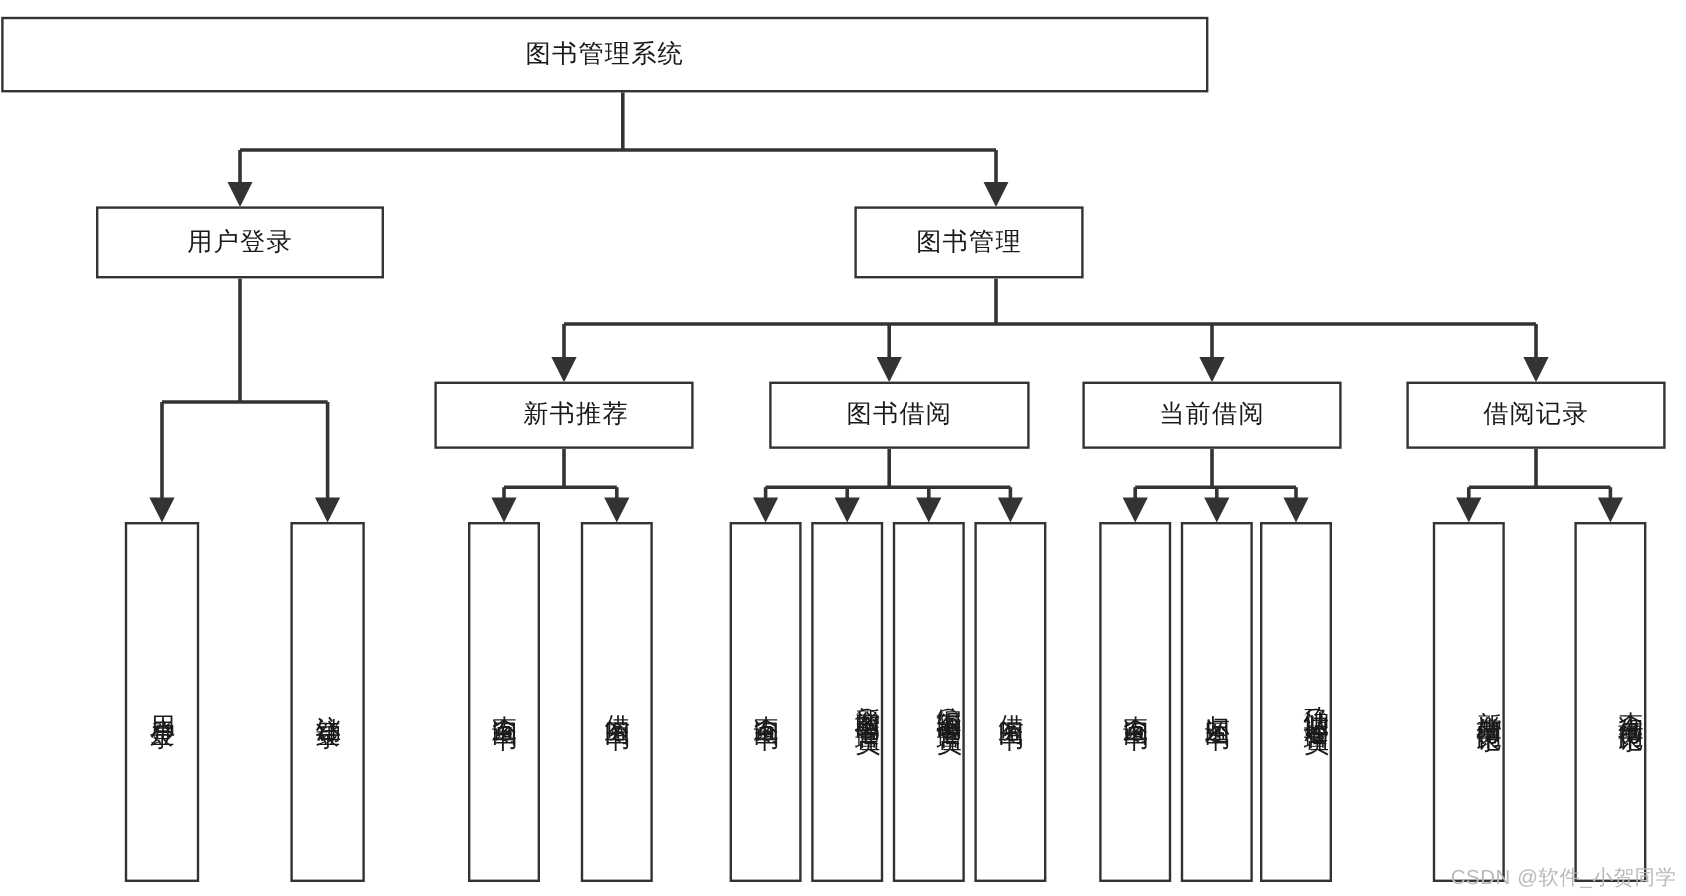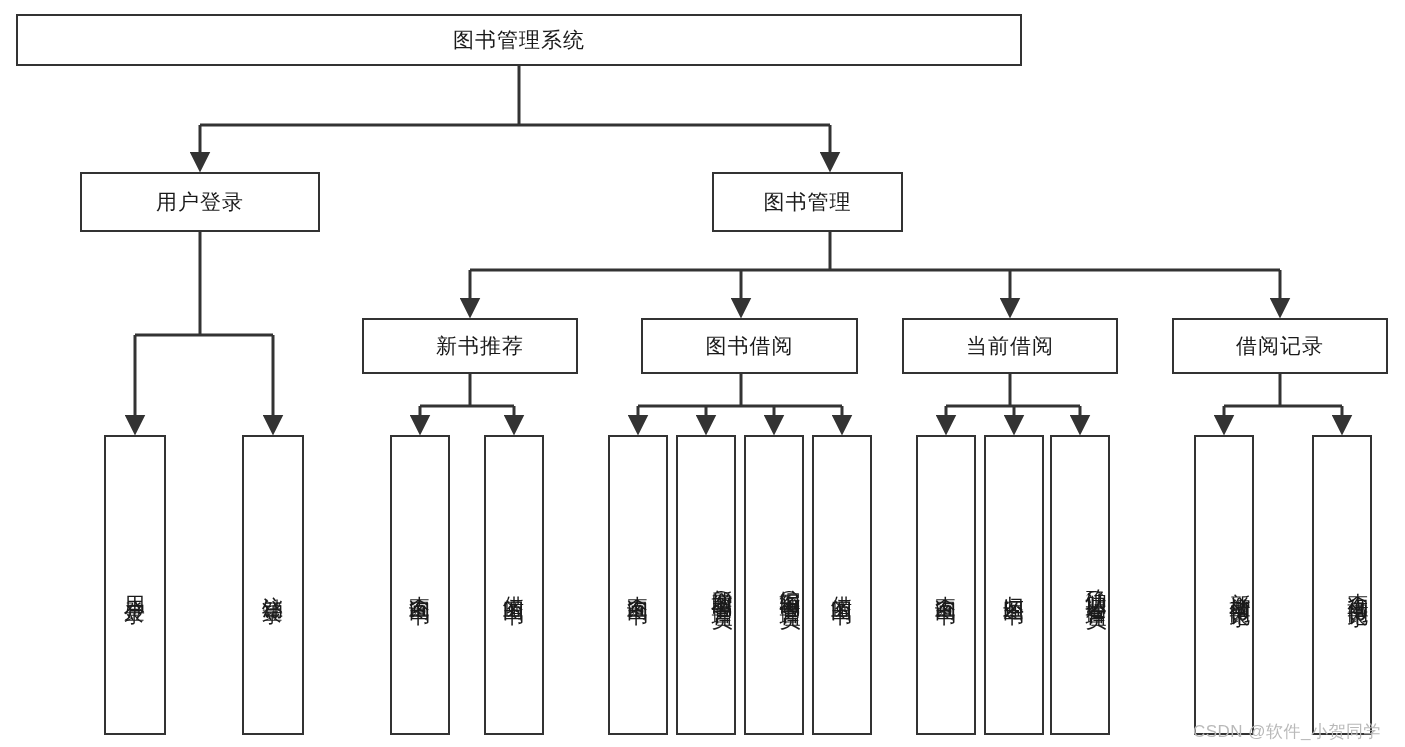--- a/index.html
+++ b/index.html
@@ -50,21 +50,21 @@
     line-height: 1.1;
     padding: 10px 0;
     align-items: flex-start;
     justify-content: center;
   }
   .node.vert.tall {
     align-items: center;
   }
   #watermark {
     position: absolute;
-    right: 24px;
+    right: 8px;
     bottom: 4px;
     font-size: 17px;
     color: #b9b9b9;
     letter-spacing: 0.5px;
     z-index: 5;
     white-space: nowrap;
   }
 </style>
 </head>
 <body>
@@ -114,21 +114,21 @@
       <path d="M 1014 406 L 1014 425" marker-end="url(#arrow)"></path>
       <path d="M 1080 406 L 1080 425" marker-end="url(#arrow)"></path>
 
       <path d="M 1280 374 L 1280 406"></path>
       <path d="M 1224 406 L 1342 406"></path>
       <path d="M 1224 406 L 1224 425" marker-end="url(#arrow)"></path>
       <path d="M 1342 406 L 1342 425" marker-end="url(#arrow)"></path>
     </g>
   </svg>
 
-  <div class="node horiz" style="left: 16px; top: 14px; width: 1006px; height: 52px;">图书管理系统</div>
+  <div class="node horiz" style="left: 1px; top: 14px; width: 1006px; height: 63px;">图书管理系统</div>
 
   <div class="node horiz" style="left: 80px; top: 172px; width: 240px; height: 60px;">用户登录</div>
   <div class="node horiz" style="left: 712px; top: 172px; width: 191px; height: 60px;">图书管理</div>
 
   <div class="node horiz" style="left: 362px; top: 318px; width: 216px; height: 56px; padding-left: 20px;">新书推荐</div>
   <div class="node horiz" style="left: 641px; top: 318px; width: 217px; height: 56px;">图书借阅</div>
   <div class="node horiz" style="left: 902px; top: 318px; width: 216px; height: 56px;">当前借阅</div>
   <div class="node horiz" style="left: 1172px; top: 318px; width: 216px; height: 56px;">借阅记录</div>
 
   <div class="node vert tall" style="left: 104px; top: 435px; width: 62px; height: 300px;">用户登录</div>

